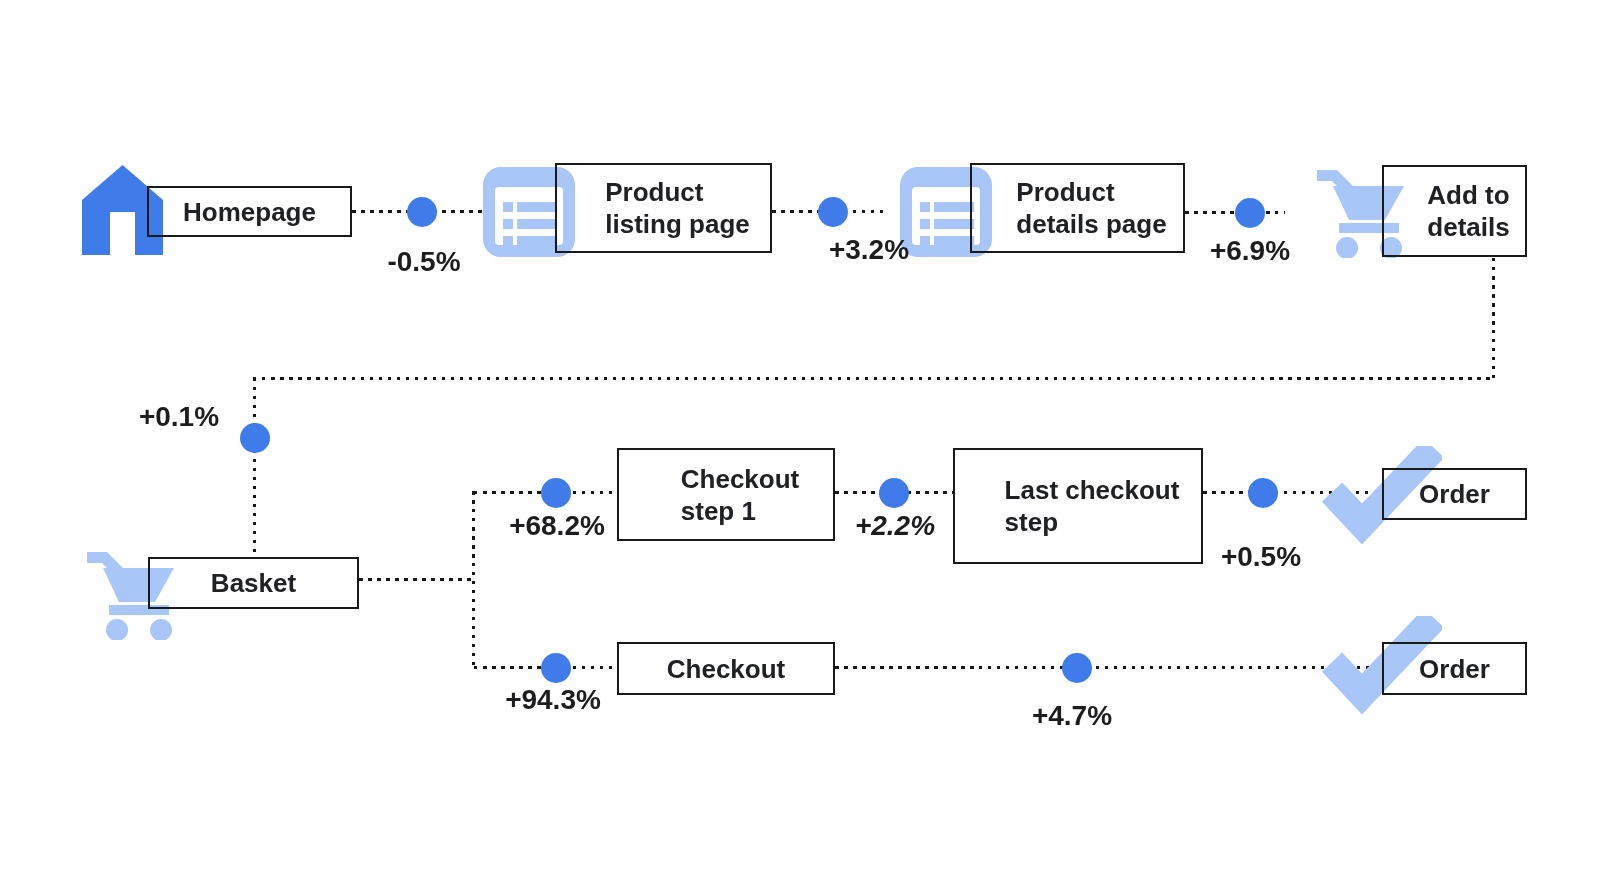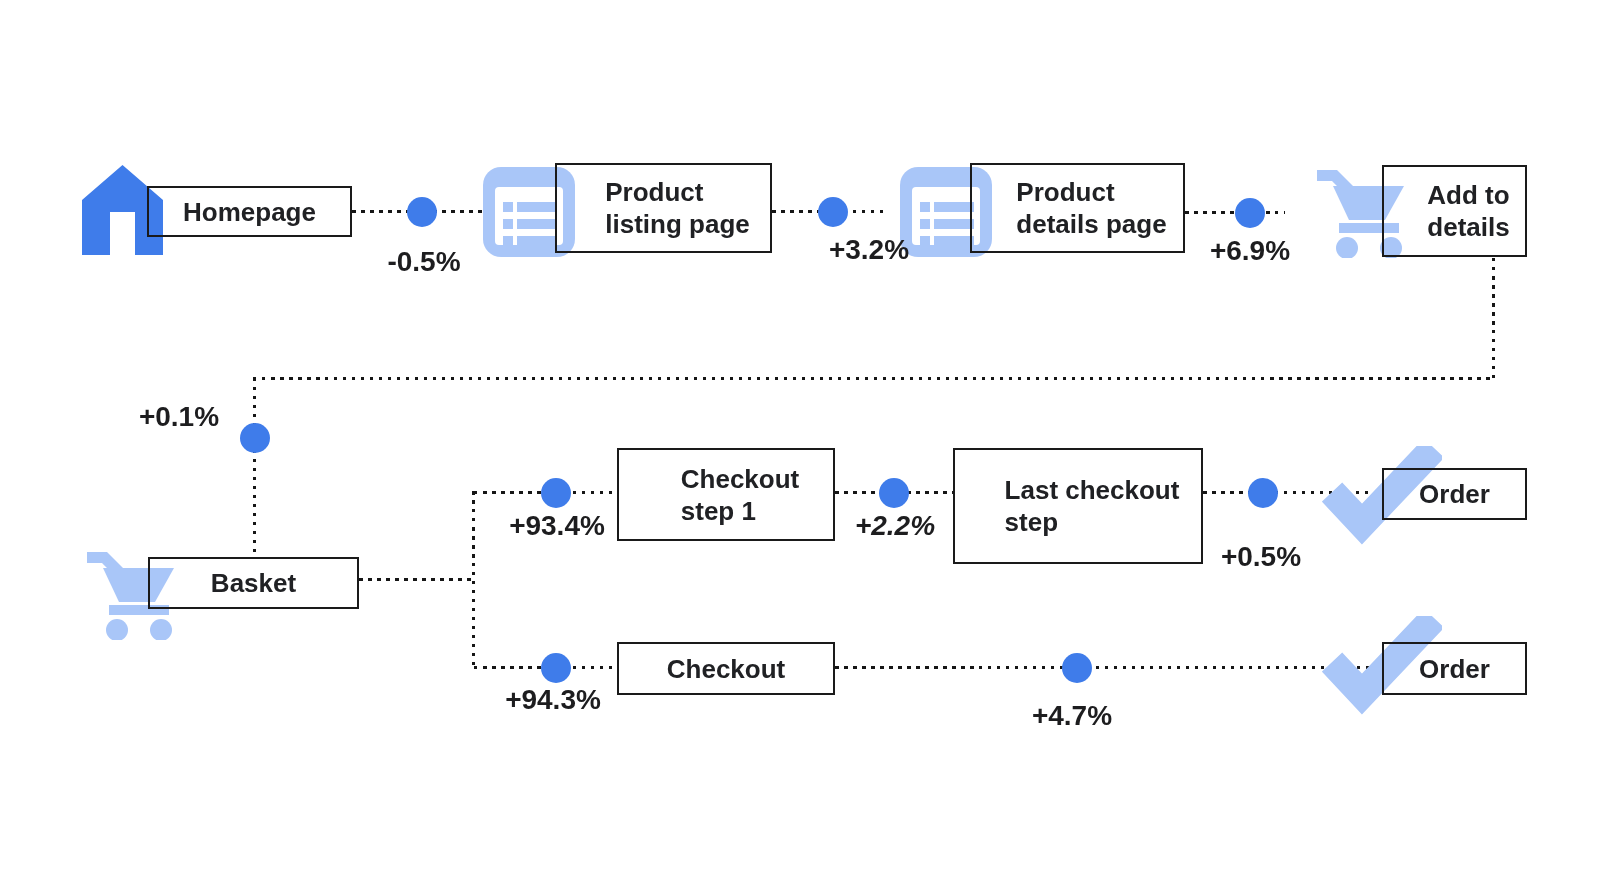--- a/index.html
+++ b/index.html
@@ -50,21 +50,21 @@
   <div class="dot" style="left:541px;top:478px;"></div>
   <div class="dot" style="left:879px;top:478px;"></div>
   <div class="dot" style="left:1248px;top:478px;"></div>
   <div class="dot" style="left:541px;top:653px;"></div>
   <div class="dot" style="left:1062px;top:653px;"></div>
 
   <div class="delta" style="left:424px;top:234px;margin-top:12px;">-0.5%</div>
   <div class="delta" style="left:833px;top:234px;margin-left:36px;">+3.2%</div>
   <div class="delta" style="left:1250px;top:235px;">+6.9%</div>
   <div class="delta" style="left:179px;top:401px;">+0.1%</div>
-  <div class="delta" style="left:557px;top:510px;">+93.4%</div>
+  <div class="delta" style="left:557px;top:510px;">+68.2%</div>
   <div class="delta" style="left:895px;top:510px;font-style:italic;">+2.2%</div>
   <div class="delta" style="left:1261px;top:510px;margin-top:31px;">+0.5%</div>
   <div class="delta" style="left:553px;top:684px;">+94.3%</div>
   <div class="delta" style="left:1072px;top:684px;margin-top:16px;">+4.7%</div>
 
   <div class="box-fill" style="left:147px;top:186px;width:205px;height:51px;"></div>
   <div class="box-fill" style="left:555px;top:163px;width:217px;height:90px;"></div>
   <div class="box-fill" style="left:970px;top:163px;width:215px;height:90px;"></div>
   <div class="box-fill" style="left:1382px;top:165px;width:145px;height:92px;"></div>
   <div class="box-fill" style="left:148px;top:557px;width:211px;height:52px;"></div>

